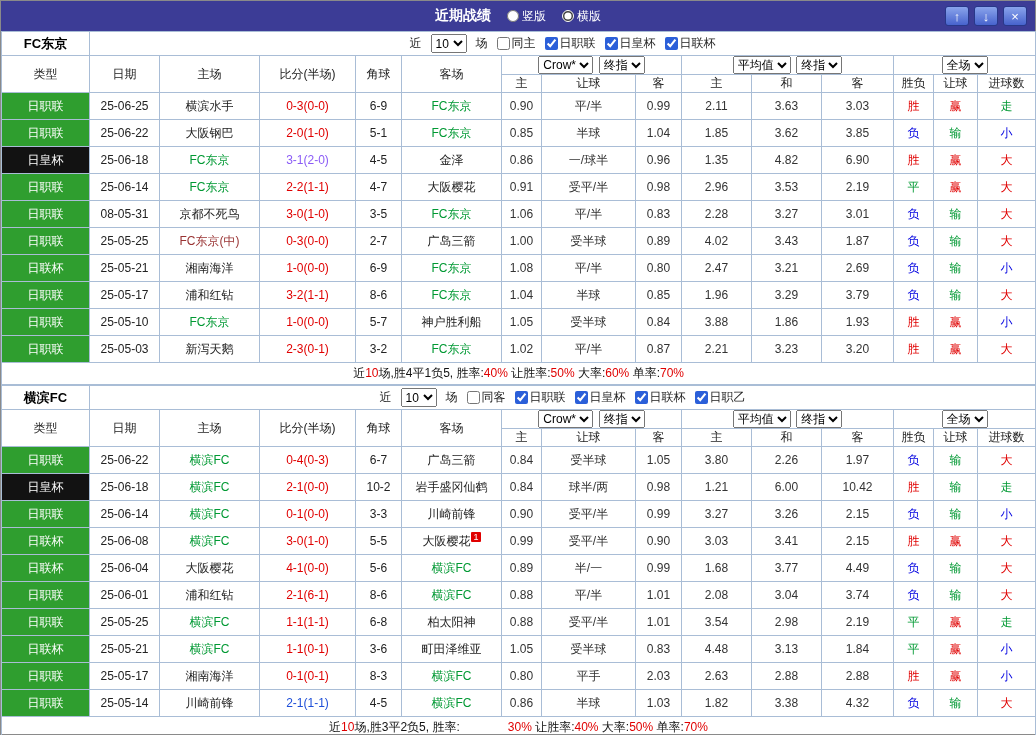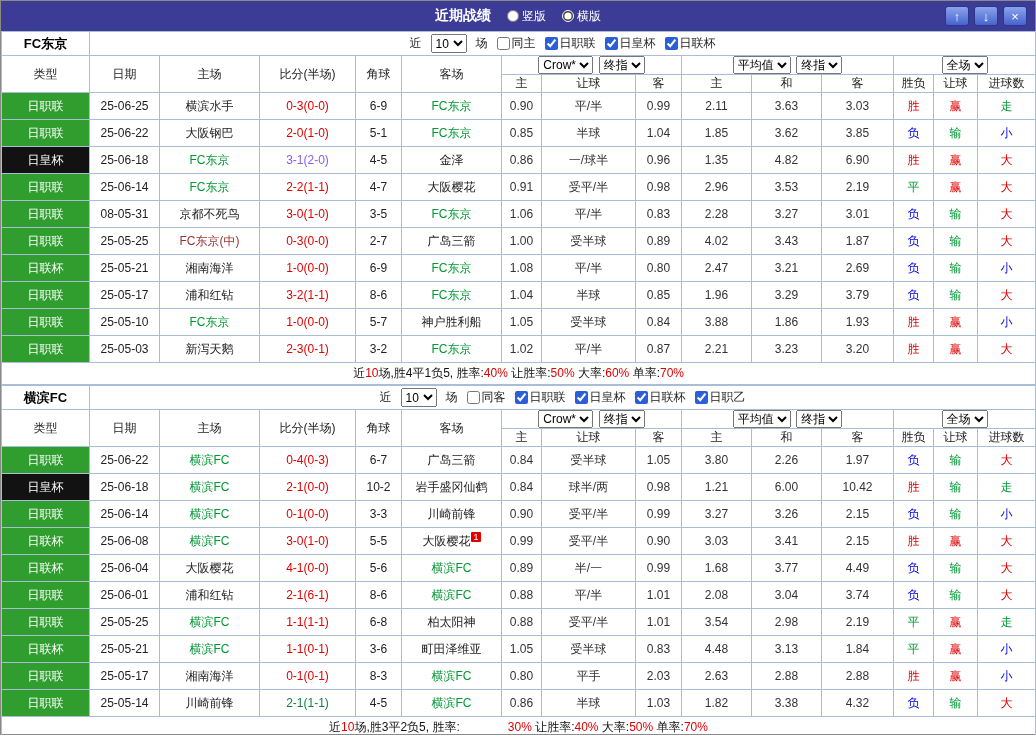--- a/index.html
+++ b/index.html
@@ -559,21 +559,21 @@
             <td class="odds">2.88</td>
             <td class="odds">2.88</td>
             <td style="color: rgb(224, 0, 0);">胜</td>
             <td style="color: rgb(224, 0, 0);">赢</td>
             <td style="color: rgb(0, 0, 224);">小</td>
           </tr>
           <tr class="row">
             <td class="type-cell" style="background: rgb(47, 158, 47);">日职联</td>
             <td>25-05-14</td>
             <td>川崎前锋</td>
-            <td style="color: #15803d;">2-1(1-1)</td>
+            <td style="color: #1d4ed8;">2-1(1-1)</td>
             <td>4-5</td>
             <td style="color: rgb(0, 153, 51);">横滨FC</td>
             <td class="odds">0.86</td>
             <td class="odds">半球</td>
             <td class="odds">1.03</td>
             <td class="odds">1.82</td>
             <td class="odds">3.38</td>
             <td class="odds">4.32</td>
             <td style="color: rgb(0, 0, 224);">负</td>
             <td style="color: rgb(0, 153, 51);">输</td>

